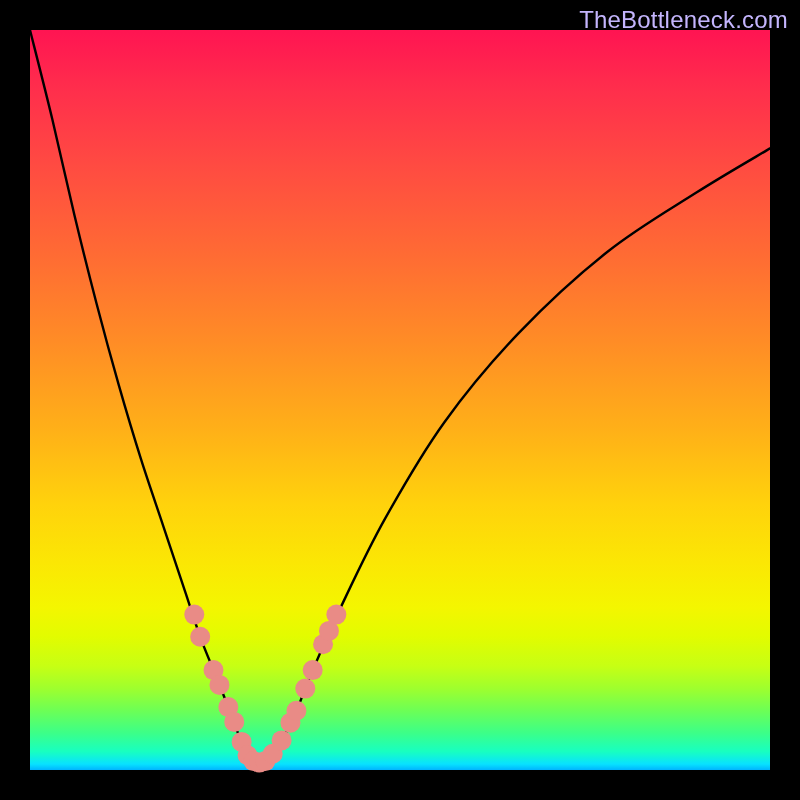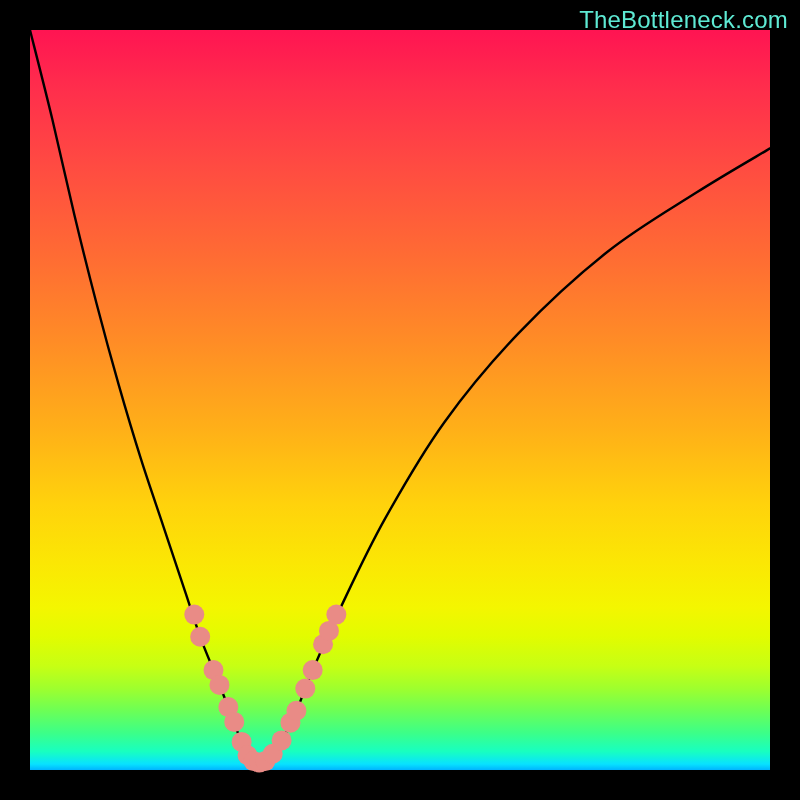--- a/index.html
+++ b/index.html
@@ -39,21 +39,21 @@
       #6cff56 92%,
       #3cff88 95%,
       #18ffc0 97.5%,
       #08e2ff 99.2%,
       #00b4ff 100%);
   }
   .watermark {
     position: absolute;
     top: 6px;
     right: 12px;
-    color: #5eead4;
+    color: #c4b5fd;
     font-size: 24px;
     font-weight: 400;
     letter-spacing: 0.2px;
     user-select: none;
   }
   svg.curve {
     position: absolute;
     left: 0; top: 0;
     width: 740px; height: 740px;
     overflow: visible;

